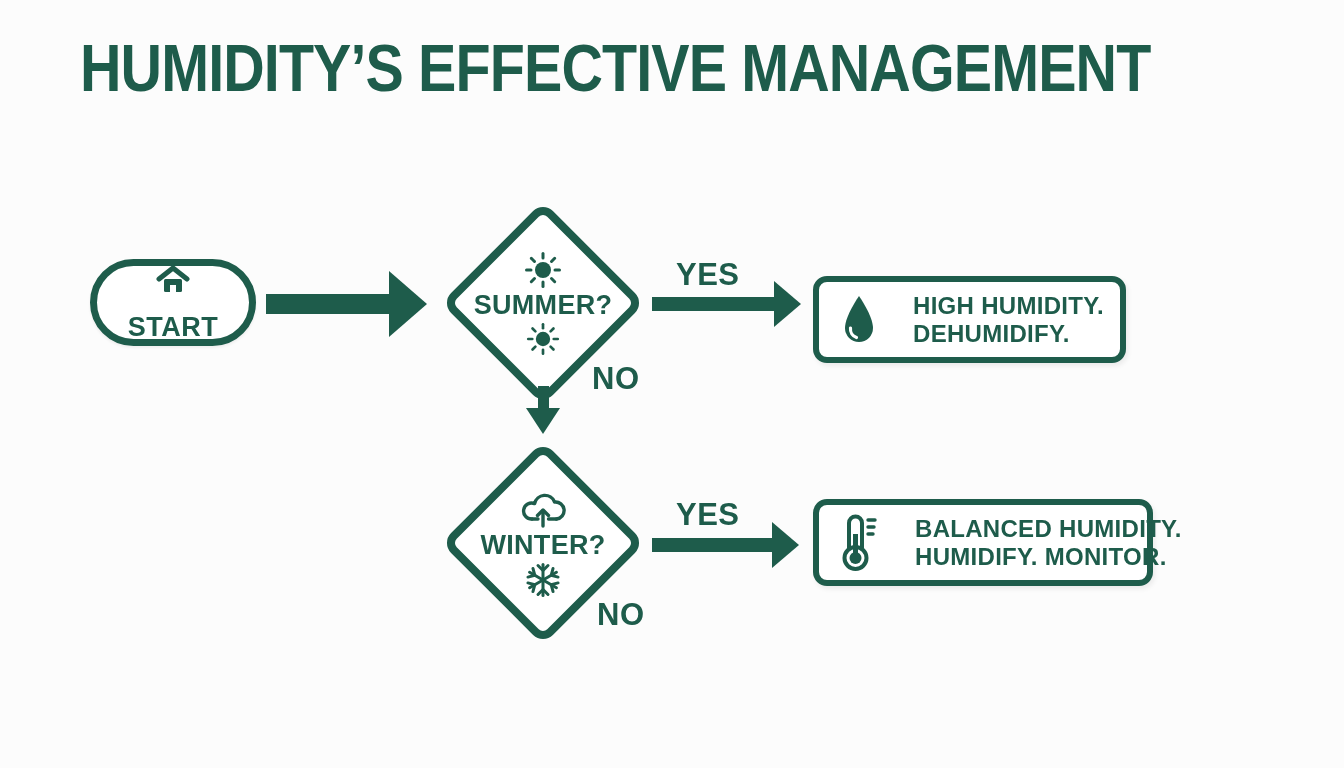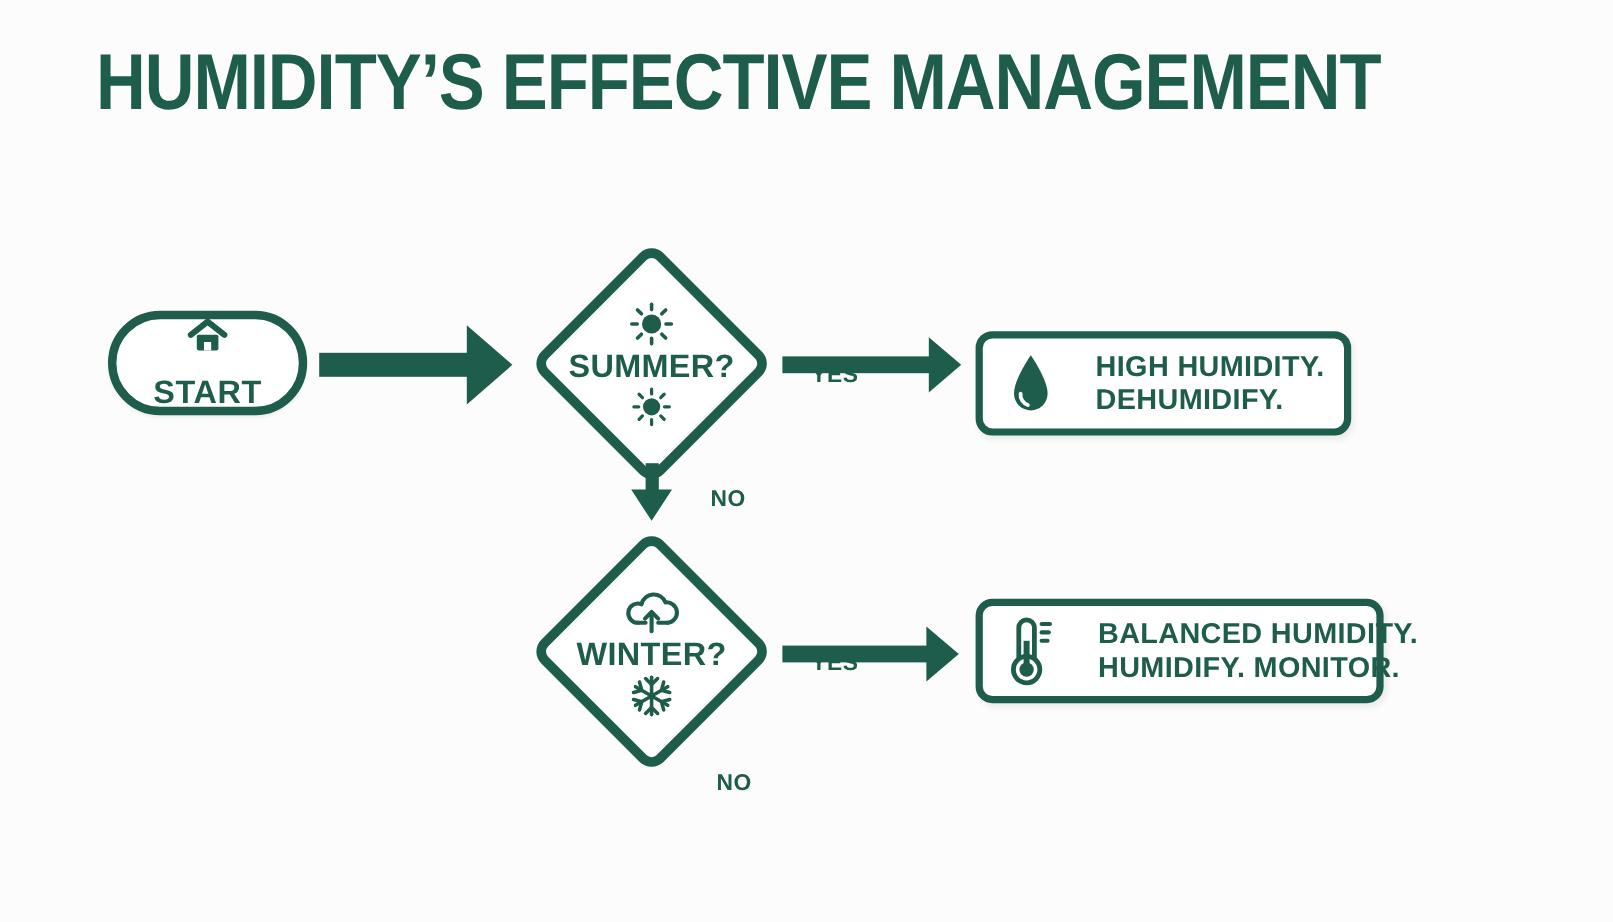--- a/index.html
+++ b/index.html
@@ -31,21 +31,21 @@
              border-top-color:var(--primary);border-bottom-width:0;}
   .shaft-1{left:266px;top:294px;width:124px;height:20px;}
   .head-1{left:389px;top:271px;border-top-width:33px;border-bottom-width:33px;border-left-width:38px;}
   .shaft-yes1{left:652px;top:297px;width:124px;height:14px;}
   .head-yes1{left:774px;top:281px;border-top-width:23px;border-bottom-width:23px;border-left-width:27px;}
   .stub-no1{left:538px;top:386px;width:11px;height:24px;}
   .head-no1{left:526px;top:408px;border-left-width:17px;border-right-width:17px;border-top-width:26px;}
   .shaft-yes2{left:652px;top:538px;width:122px;height:14px;}
   .head-yes2{left:772px;top:522px;border-top-width:23px;border-bottom-width:23px;border-left-width:27px;}
 
-  .edge-label{position:absolute;font-size:19px;font-weight:bold;letter-spacing:.5px;line-height:1;margin-top:44px;}
+  .edge-label{position:absolute;font-size:31px;font-weight:bold;letter-spacing:.5px;line-height:1;}
   .yes-1{left:676px;top:259px;}
   .no-1{left:592px;top:363px;}
   .yes-2{left:676px;top:499px;}
   .no-2{left:597px;top:599px;}
 
   
   .diamond{position:absolute;width:144px;height:144px;border:8px solid var(--primary);
            border-radius:14px;background:#fff;transform:rotate(45deg);}
   .diamond-summer{left:471px;top:231px;}
   .diamond-winter{left:471px;top:471px;}

